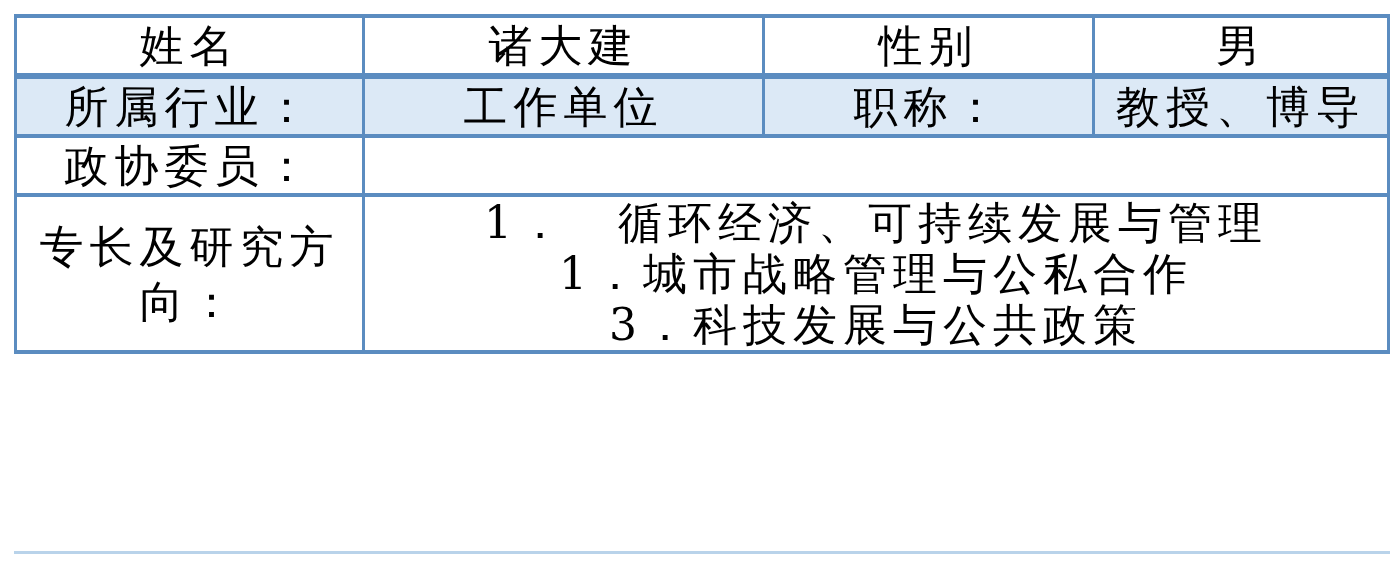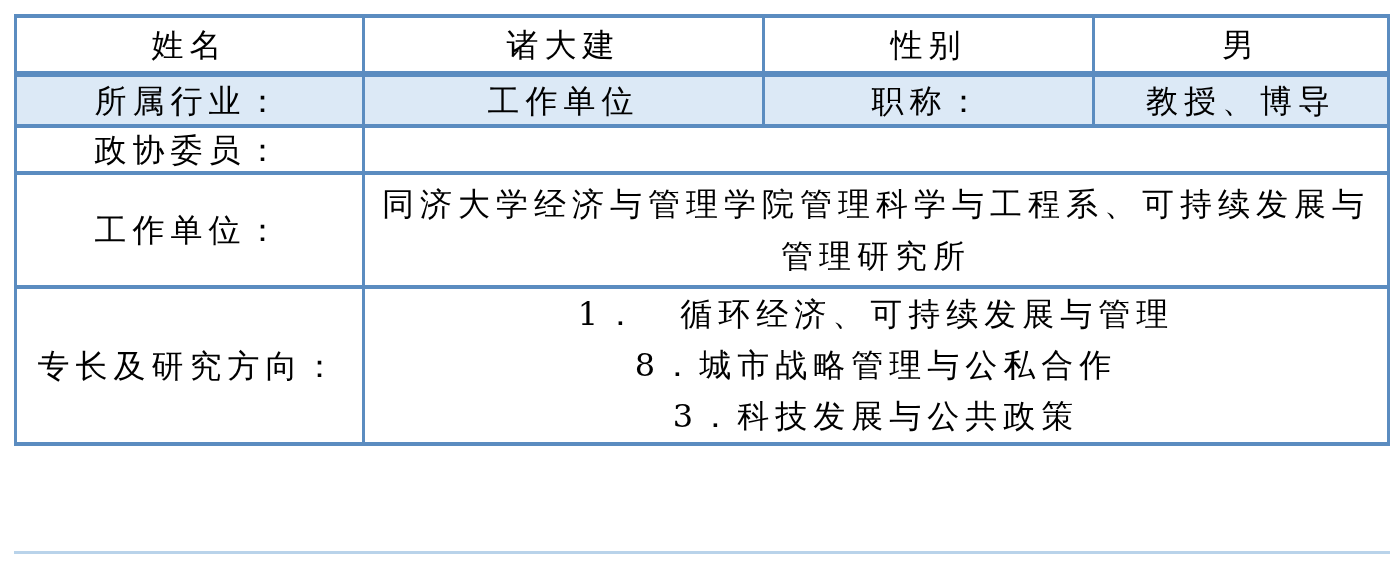--- a/index.html
+++ b/index.html
@@ -17,21 +17,21 @@
     border-collapse:collapse;
     table-layout:fixed;
     border:3px solid var(--border);
   }
   td{
     border:3px solid var(--border);
     border-top-width:4px;
     border-bottom-width:4px;
     text-align:center;
     vertical-align:middle;
-    font-size:32px;
+    font-size:44px;
     letter-spacing:6px;
     line-height:1.25;
     overflow:hidden;
     white-space:normal;
   }
   tr.shade td{background:var(--shade);text-align:center;}
   tr.plain td{background:#ffffff;}
   tr.r1{height:58px;}
   tr.r1 td{border-bottom-width:6px;}
   tr.r2{height:52px;}
@@ -70,29 +70,25 @@
       <tr class="r2 shade">
         <td>所属行业：</td>
         <td>工作单位</td>
         <td>职称：</td>
         <td>教授、博导</td>
       </tr>
       <tr class="r3 plain">
         <td>政协委员：</td>
         <td class="value" colspan="3"></td>
       </tr>
-      <tr class="r5 plain">
-        <td>工作单位：</td>
-        <td class="value" colspan="3">同济大学经济与管理学院管理科学与工程系、可持续发展与管理研究所</td>
-      </tr>
       <tr class="r7 plain">
         <td>专长及研究方向：</td>
         <td class="value" colspan="3">
           <div class="list-line">1．　循环经济、可持续发展与管理</div>
-          <div class="list-line">8．城市战略管理与公私合作</div>
+          <div class="list-line">1．城市战略管理与公私合作</div>
           <div class="list-line">3．科技发展与公共政策</div>
         </td>
       </tr>
     </tbody>
   </table>
 
   <div class="bottom-rule"></div>
 
 </div>
 

